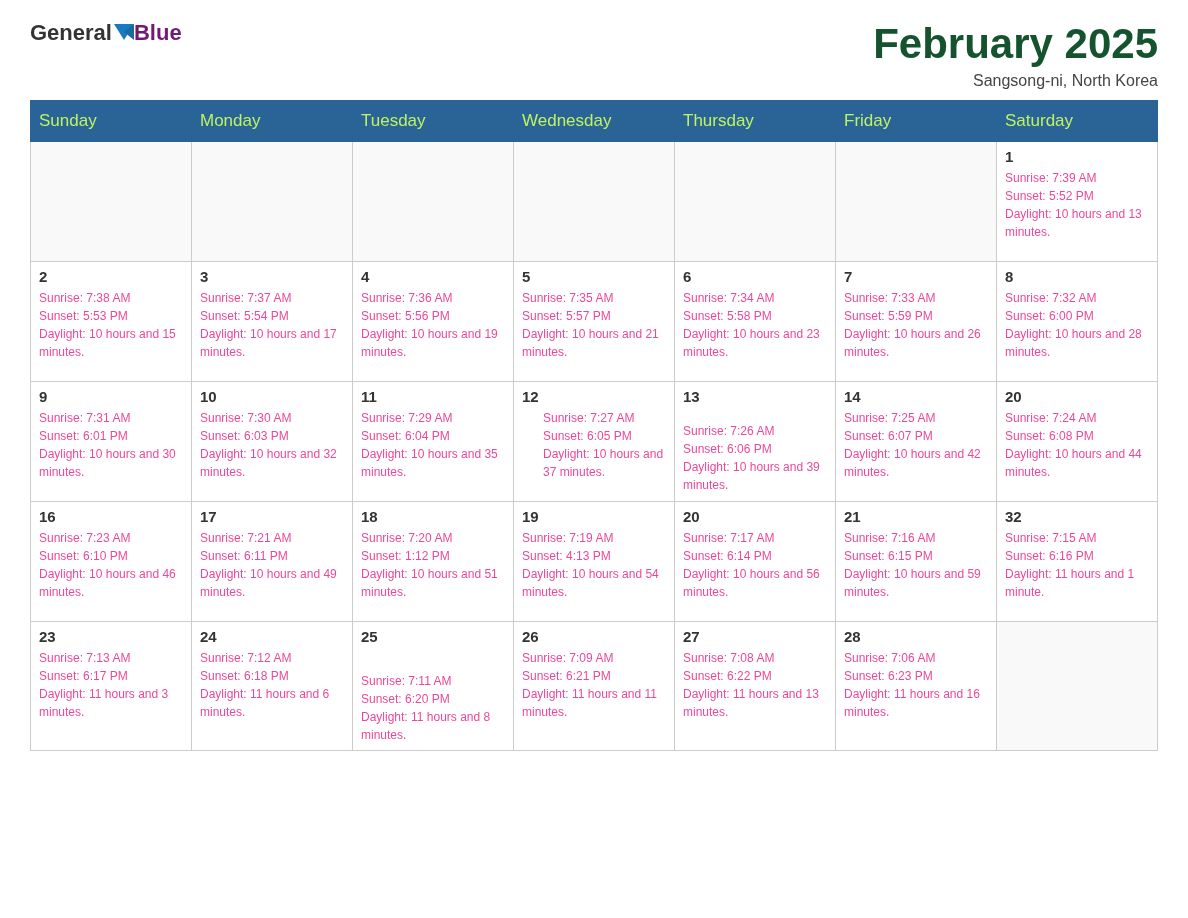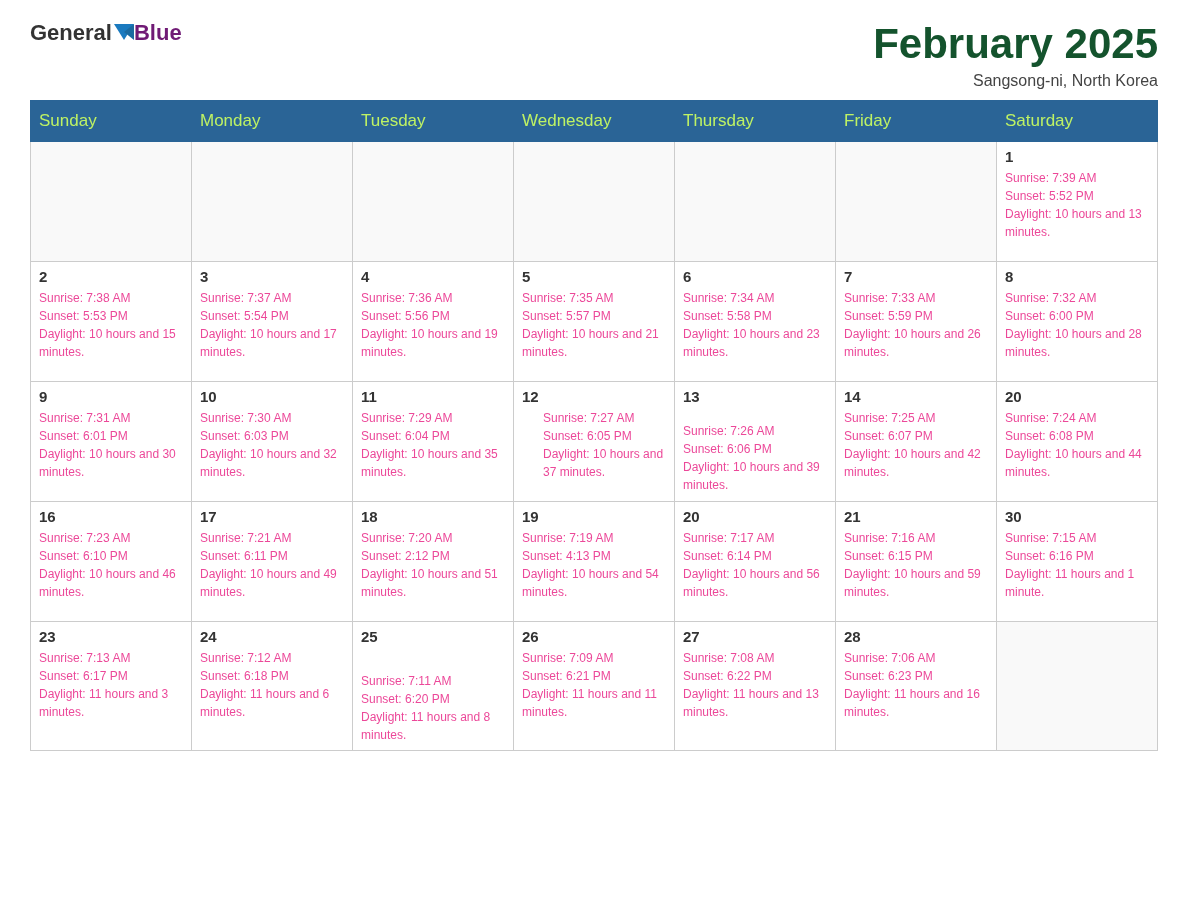--- a/index.html
+++ b/index.html
@@ -228,21 +228,21 @@
         </td>
         <td>
           <span class="day-number">17</span>
           <div class="day-info" style="white-space: pre-line;">Sunrise: 7:21 AM
 Sunset: 6:11 PM
 Daylight: 10 hours and 49 minutes.</div>
         </td>
         <td>
           <span class="day-number">18</span>
           <div class="day-info" style="white-space: pre-line;">Sunrise: 7:20 AM
-Sunset: 2:12 PM
+Sunset: 1:12 PM
 Daylight: 10 hours and 51 minutes.</div>
         </td>
         <td>
           <span class="day-number">19</span>
           <div class="day-info" style="white-space: pre-line;">Sunrise: 7:19 AM
 Sunset: 4:13 PM
 Daylight: 10 hours and 54 minutes.</div>
         </td>
         <td>
           <span class="day-number">20</span>
@@ -250,21 +250,21 @@
 Sunset: 6:14 PM
 Daylight: 10 hours and 56 minutes.</div>
         </td>
         <td>
           <span class="day-number">21</span>
           <div class="day-info" style="white-space: pre-line;">Sunrise: 7:16 AM
 Sunset: 6:15 PM
 Daylight: 10 hours and 59 minutes.</div>
         </td>
         <td>
-          <span class="day-number">30</span>
+          <span class="day-number">32</span>
           <div class="day-info" style="white-space: pre-line;">Sunrise: 7:15 AM
 Sunset: 6:16 PM
 Daylight: 11 hours and 1 minute.</div>
         </td>
       </tr>
       <tr>
         <td>
           <span class="day-number">23</span>
           <div class="day-info" style="white-space: pre-line;">Sunrise: 7:13 AM
 Sunset: 6:17 PM

